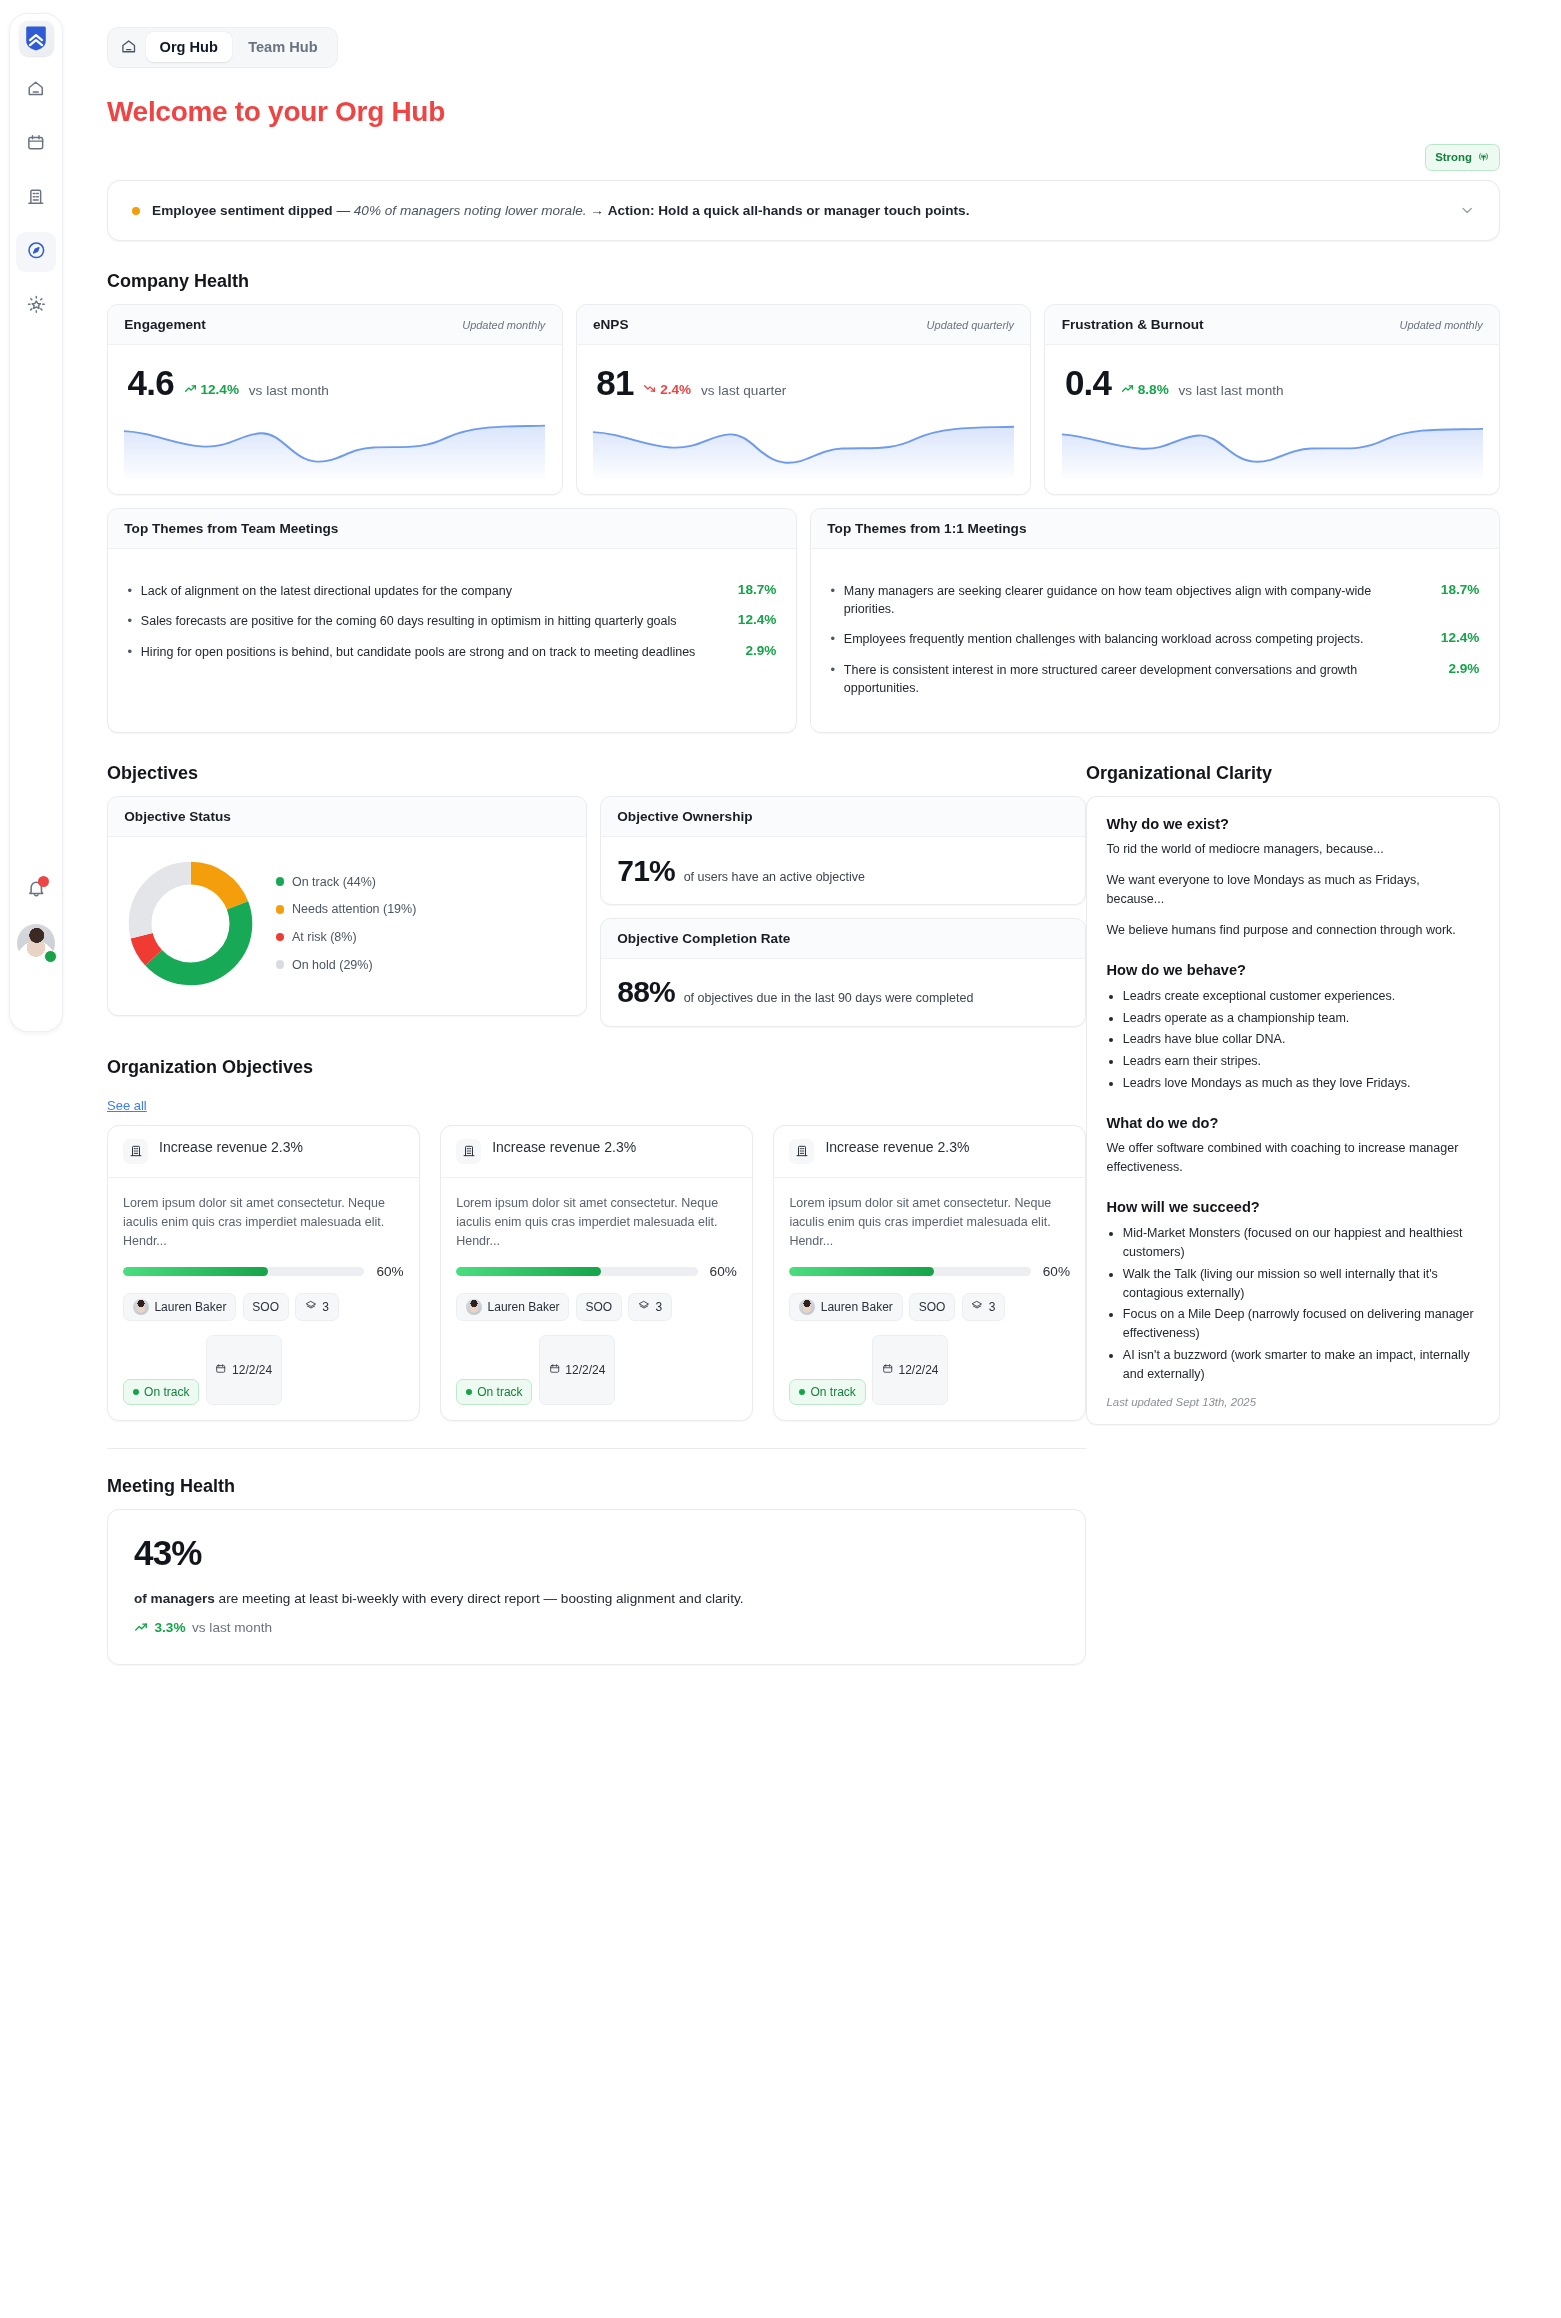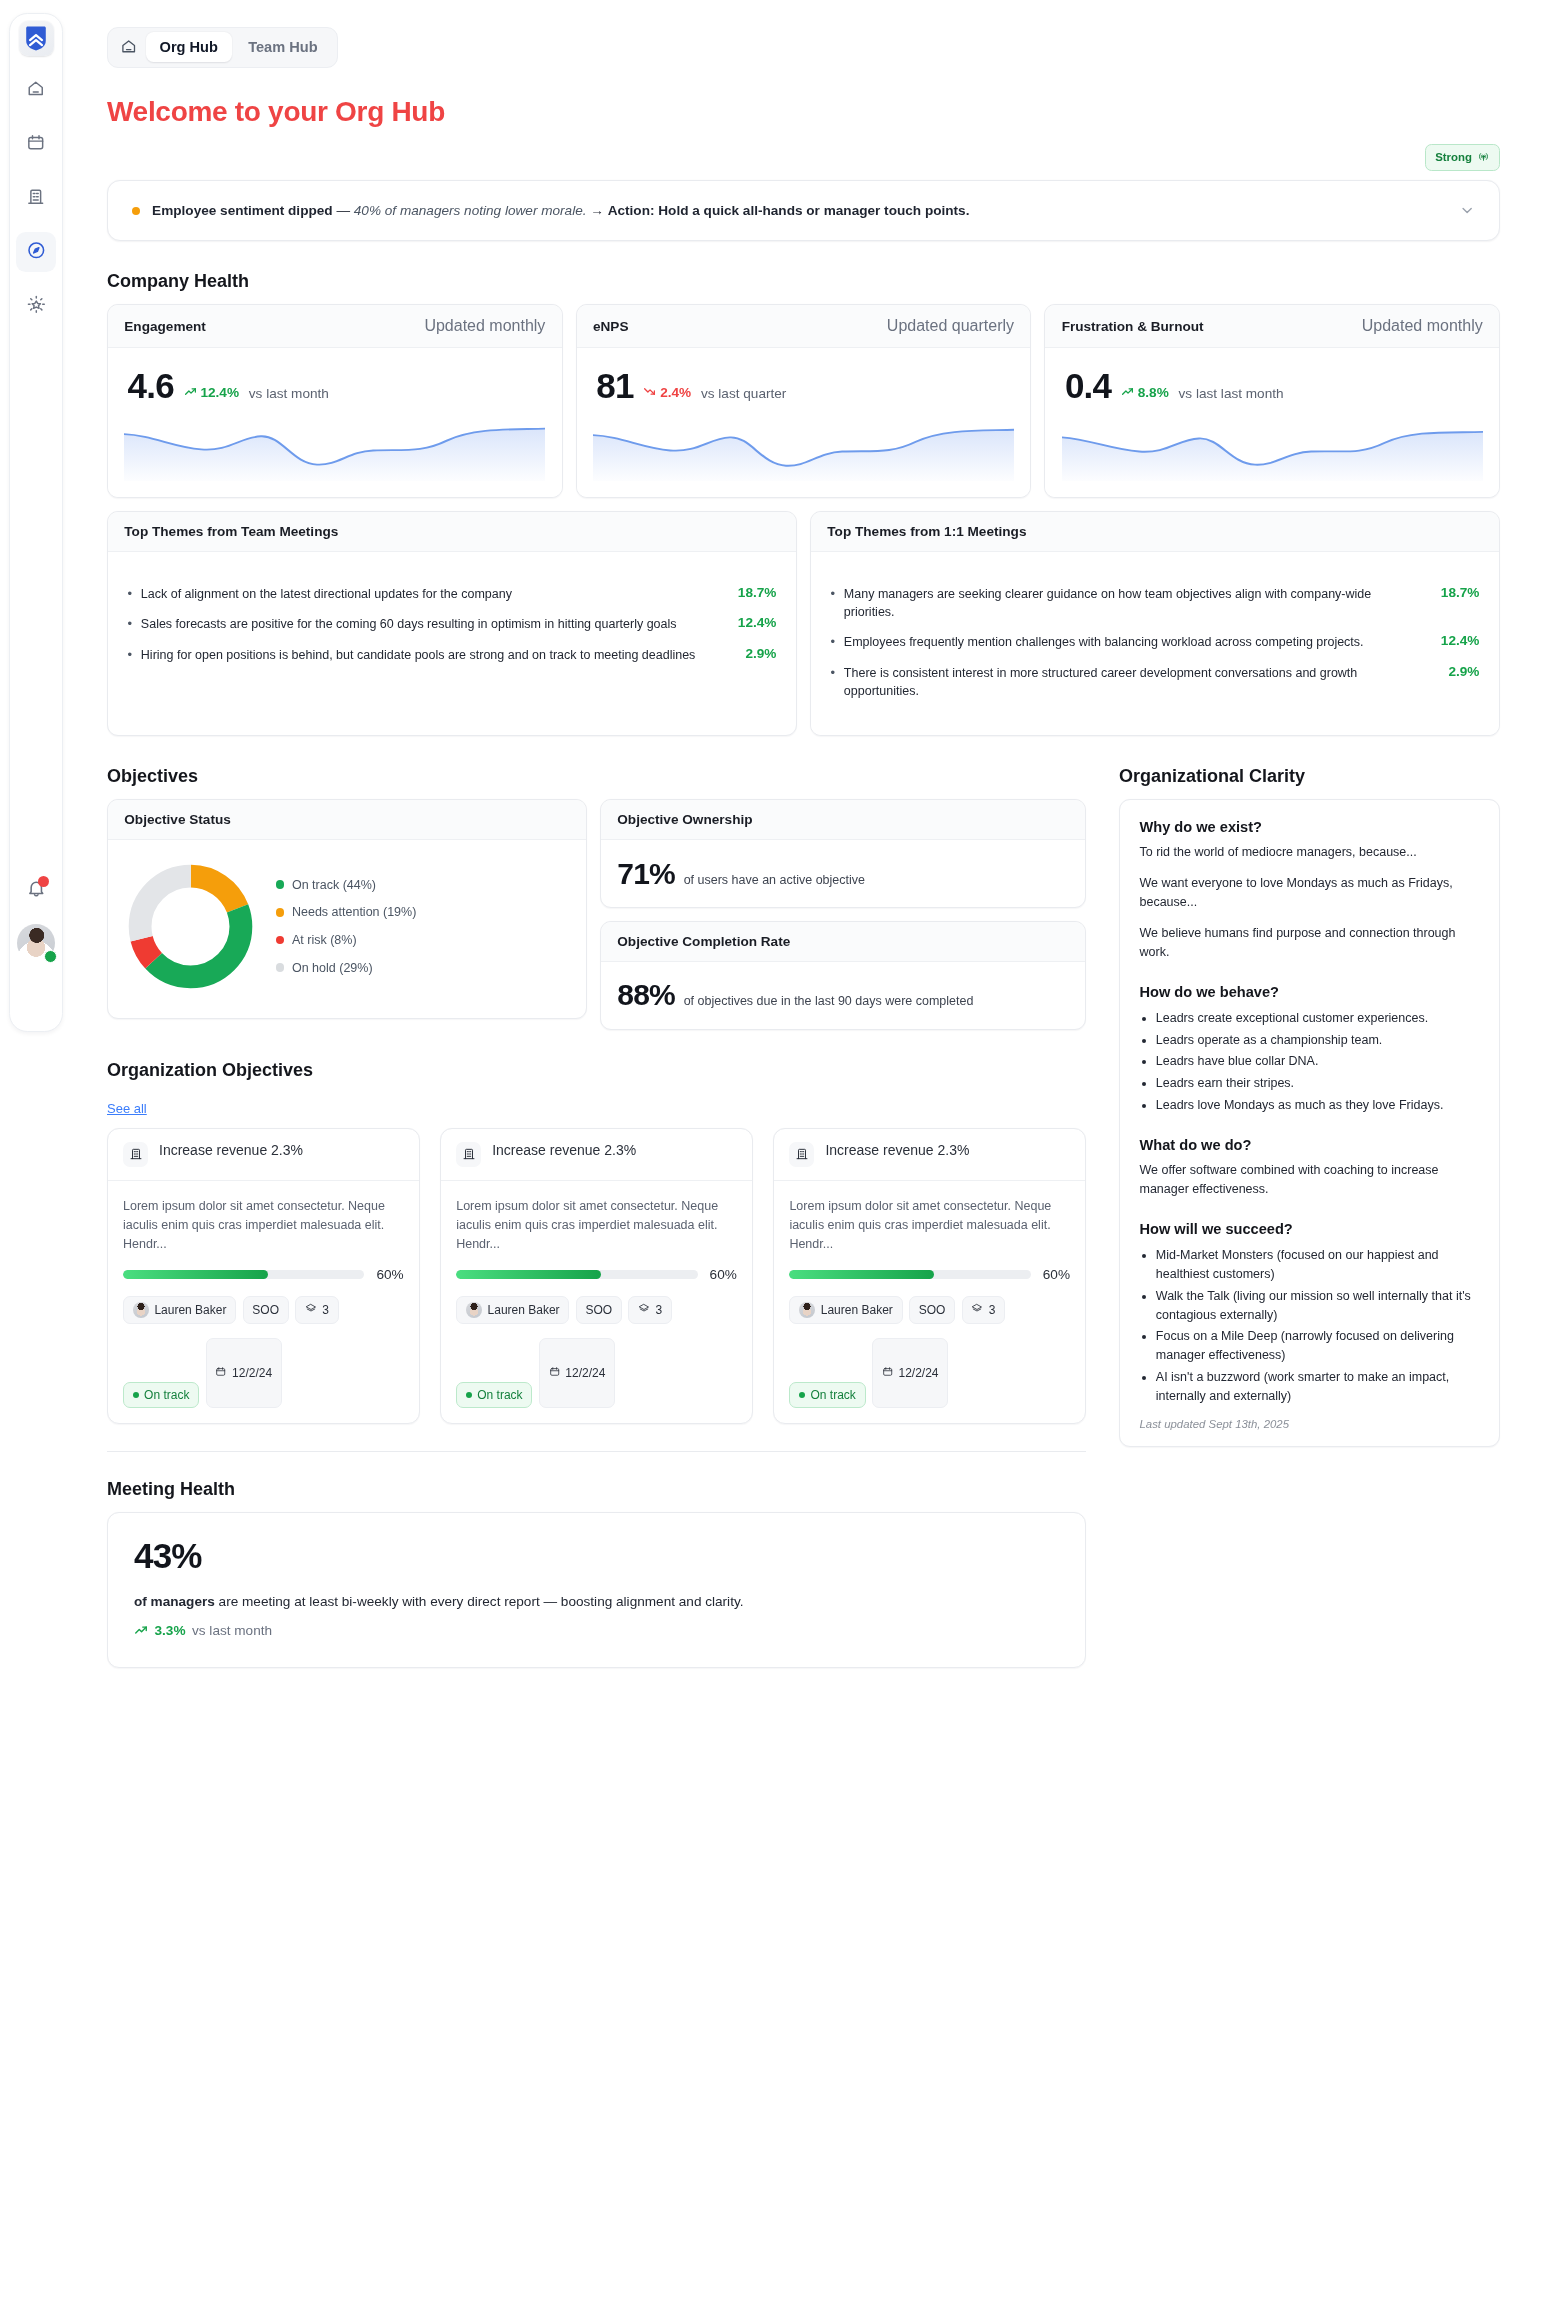--- a/index.html
+++ b/index.html
@@ -107,21 +107,21 @@
   .section-title.tight { margin-top: 27px; }
 
   
   .card { border: 0.5px solid #e9ebef; border-radius: 11px; background: #fff; box-shadow: 0 0.5px 1.1px rgba(16,24,40,.04); overflow: hidden; }
   .card-head {
     background: #fafbfc; padding: 12px 16.3px;
     display: flex; align-items: center; justify-content: space-between;
     border-bottom: 0.5px solid #eef0f3;
   }
   .card-head h4 { font-size: 13.6px; font-weight: 700; color: #1a1d25; }
-  .card-head .meta { font-size: 16px; color: #6b7280; margin-left: 7px; }
+  .card-head .meta { font-size: 11px; font-style: italic; color: #6b7280; margin-left: 7px; }
   .card-body { padding: 16.3px; background: #fff; }
 
   
   .health-grid { display: grid; grid-template-columns: 1fr 1fr 1fr; gap: 13px; }
   .metric-row { display: flex; align-items: baseline; gap: 9.8px; padding: 3.3px 0 0 3.3px; }
   .metric-value { font-size: 35px; font-weight: 700; letter-spacing: -0.8px; color: #12151c; line-height: 1; }
   .delta { display: inline-flex; align-items: center; gap: 3.8px; font-size: 13.6px; font-weight: 700; }
   .delta.up { color: #16a34a; }
   .delta.down { color: #ef4444; }
   .delta-note { font-size: 13.6px; color: #5b6270; }
@@ -129,21 +129,21 @@
 
   
   .themes-grid { display: grid; grid-template-columns: 1fr 1fr; gap: 13px; margin-top: 13px; }
   .theme-list { list-style: none; padding: 9.8px 3.3px 13px; }
   .theme-item { display: flex; align-items: flex-start; gap: 8.7px; padding: 6px 0; }
   .theme-bullet { color: #4b5563; font-size: 13px; line-height: 1.45; flex: 0 0 auto; }
   .theme-text { flex: 1; font-size: 12.5px; line-height: 1.45; color: #232833; padding-right: 14px; }
   .theme-pct { font-size: 13.6px; font-weight: 700; color: #16a34a; white-space: nowrap; min-width: 51px; text-align: right; }
 
   
-  .objectives-wrap { display: grid; grid-template-columns: 979px 1fr; gap: 33px; }
+  .objectives-wrap { display: grid; grid-template-columns: 979px 1fr; }
   .obj-left-grid { display: grid; grid-template-columns: 480px 1fr; gap: 13px; align-items: start; }
   .donut-body { display: flex; align-items: center; gap: 18.4px; padding: 19.5px 16.3px 25px; }
   .legend { list-style: none; display: flex; flex-direction: column; gap: 13.6px; }
   .legend li { display: flex; align-items: center; gap: 7.6px; font-size: 12.5px; color: #4b5563; }
   .legend .sw { width: 8.7px; height: 8.7px; border-radius: 50%; flex: 0 0 8.7px; }
   .stat-body { padding: 18.4px 16.3px; display: flex; align-items: baseline; gap: 8.7px; }
   .stat-num { font-size: 30px; font-weight: 700; letter-spacing: -0.8px; color: #12151c; line-height: 1; }
   .stat-label { font-size: 12.5px; color: #3e4450; }
 
   

